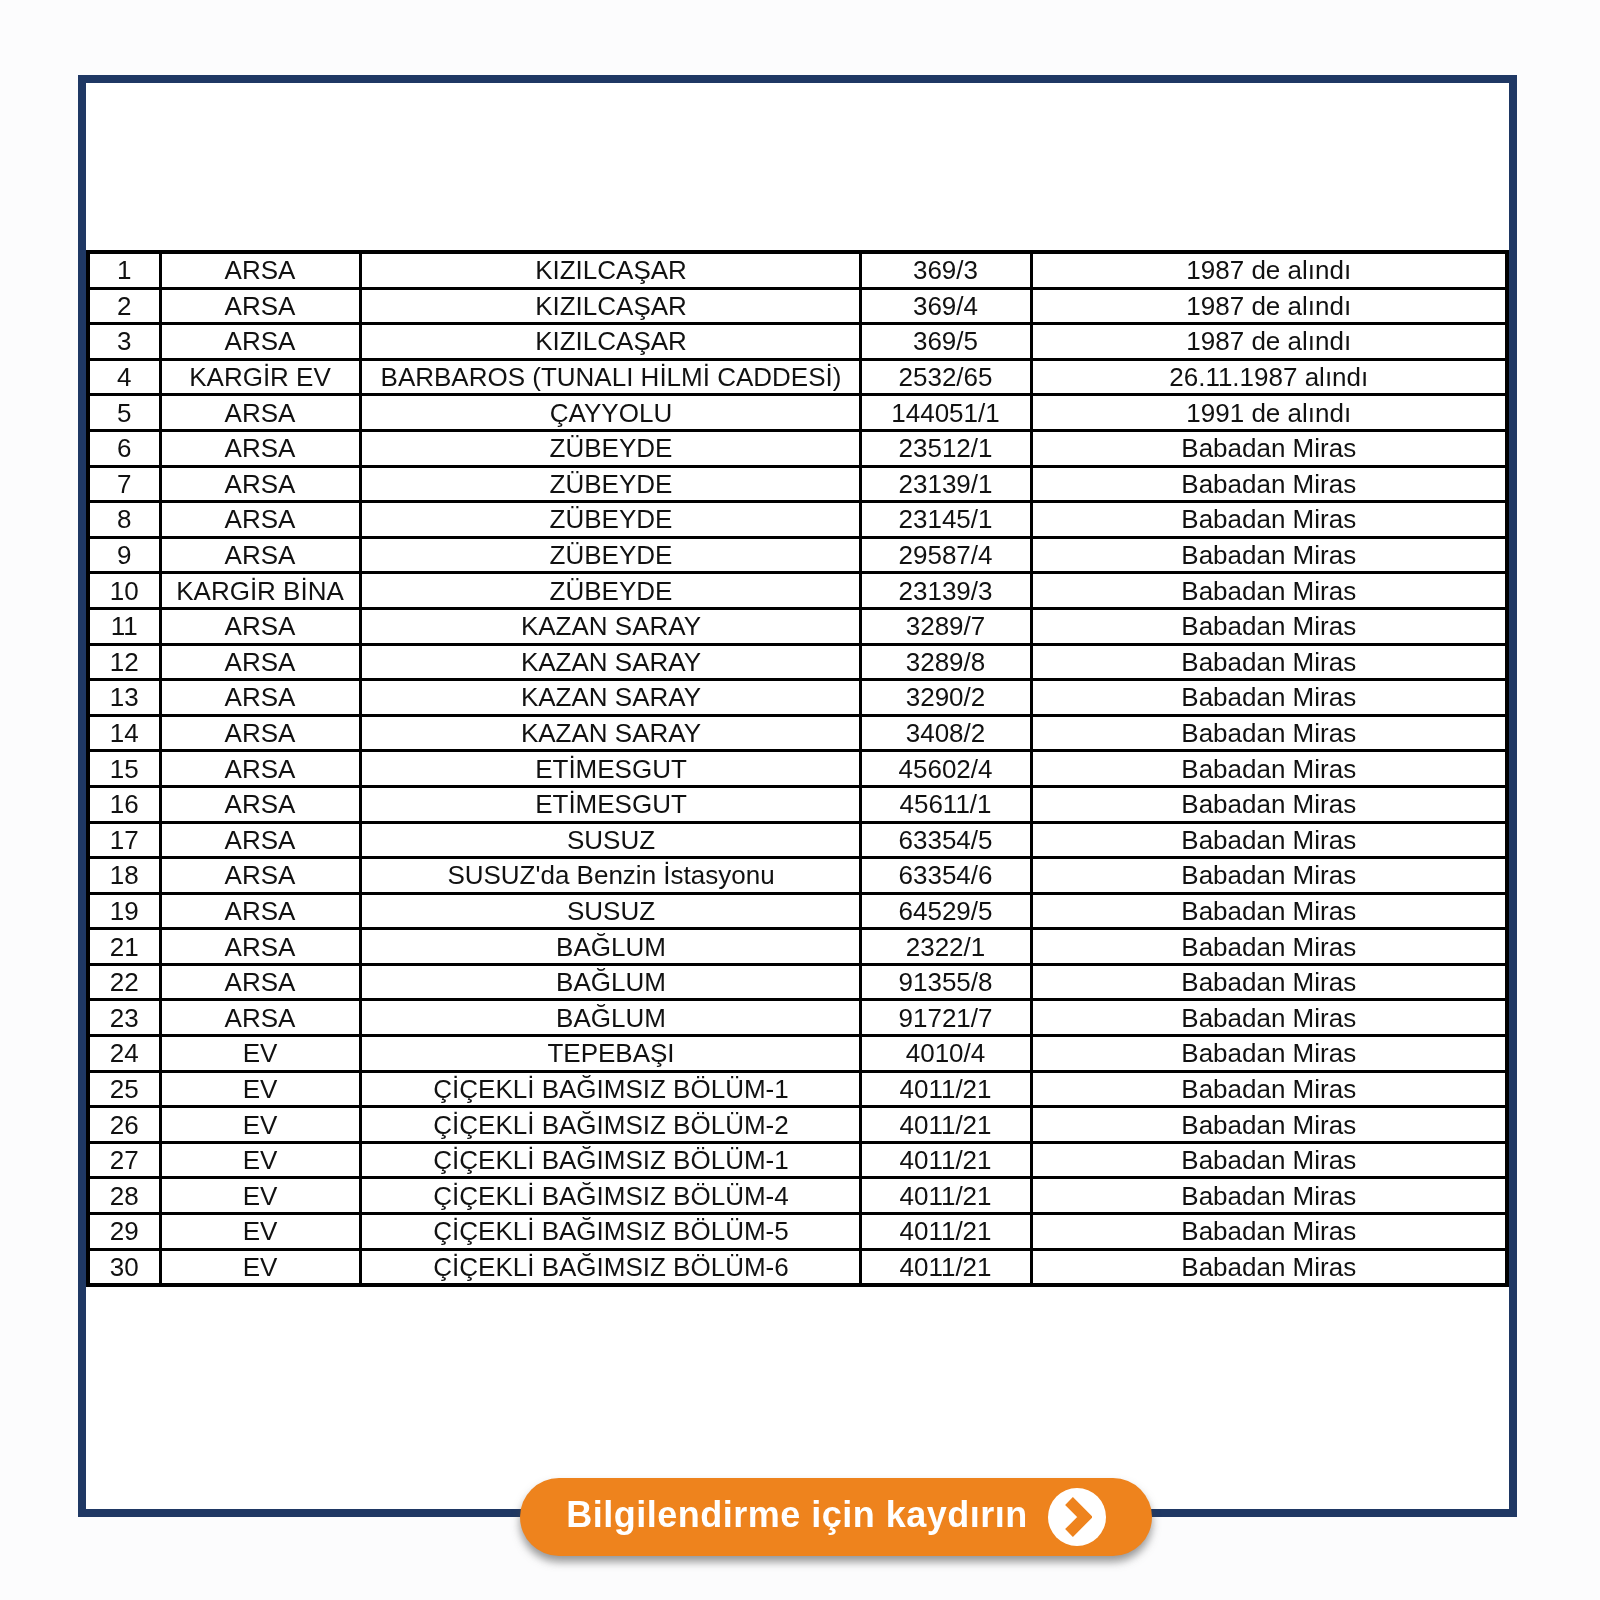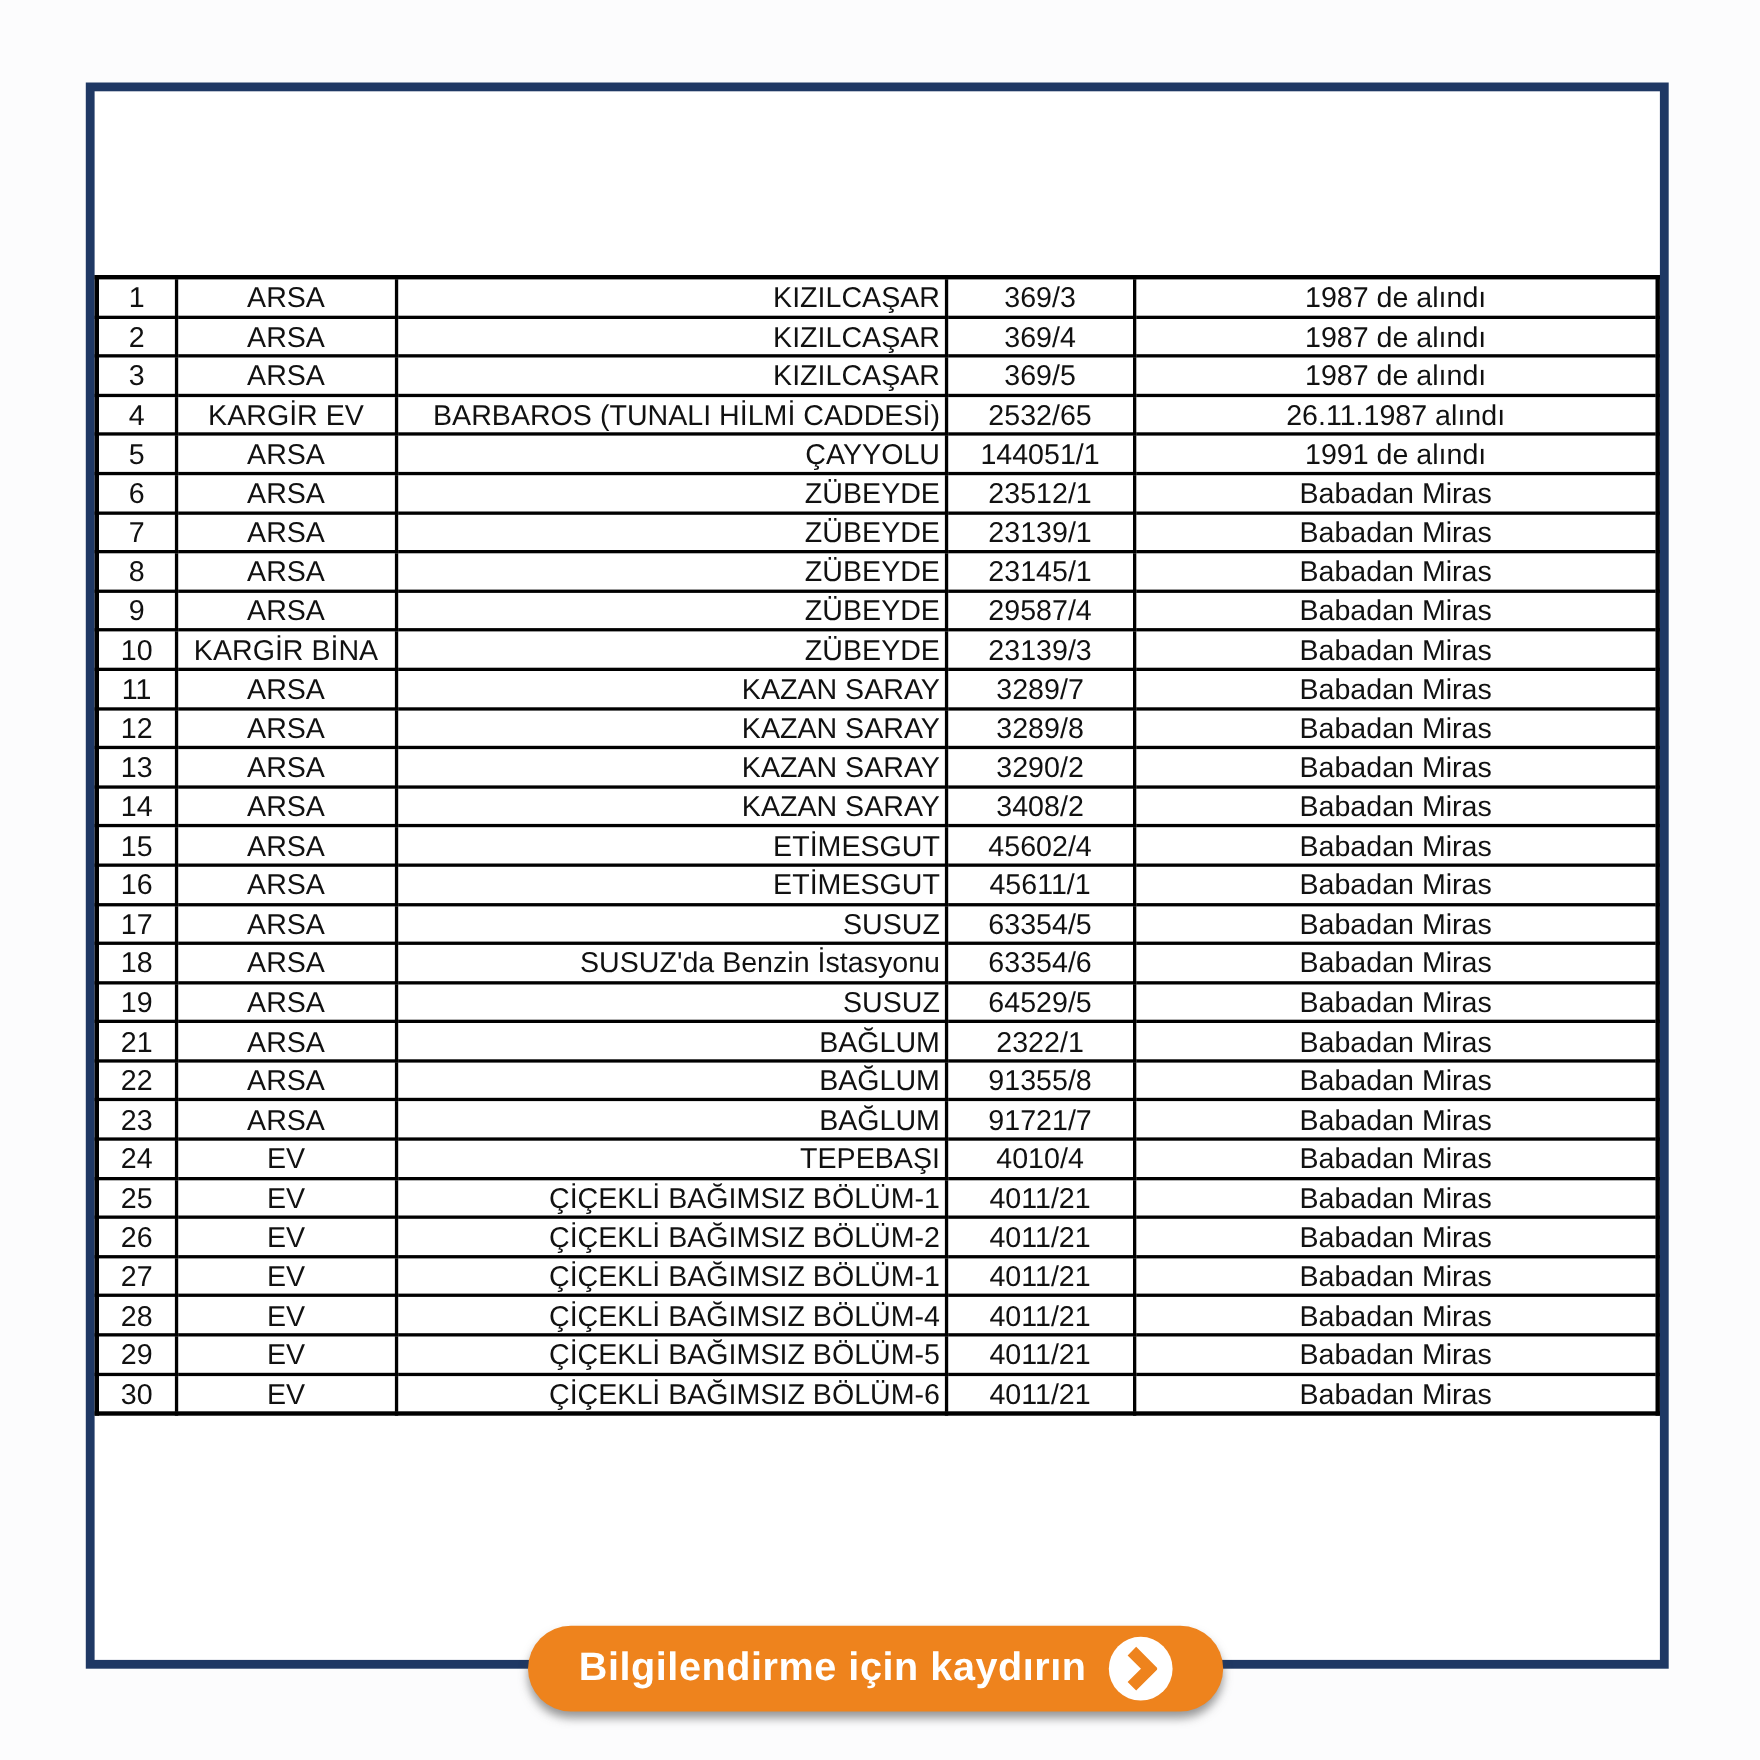--- a/index.html
+++ b/index.html
@@ -39,26 +39,26 @@
     border: 3px solid #000;
     height: 32.6px;
     padding: 0 4px;
     text-align: center;
     vertical-align: middle;
     white-space: nowrap;
     overflow: hidden;
     line-height: 1;
   }
   .asset-table td.loc {
-    text-align: right;
+    text-align: center;
     padding-left: 6px;
   }
   .scroll-button {
     position: absolute;
-    left: 480px;
+    left: 520px;
     top: 1478px;
     width: 632px;
     height: 78px;
     background: #ee831d;
     border-radius: 40px;
     display: flex;
     align-items: center;
     justify-content: center;
     gap: 20px;
     box-shadow: 0 6px 9px rgba(70,70,70,0.55);

